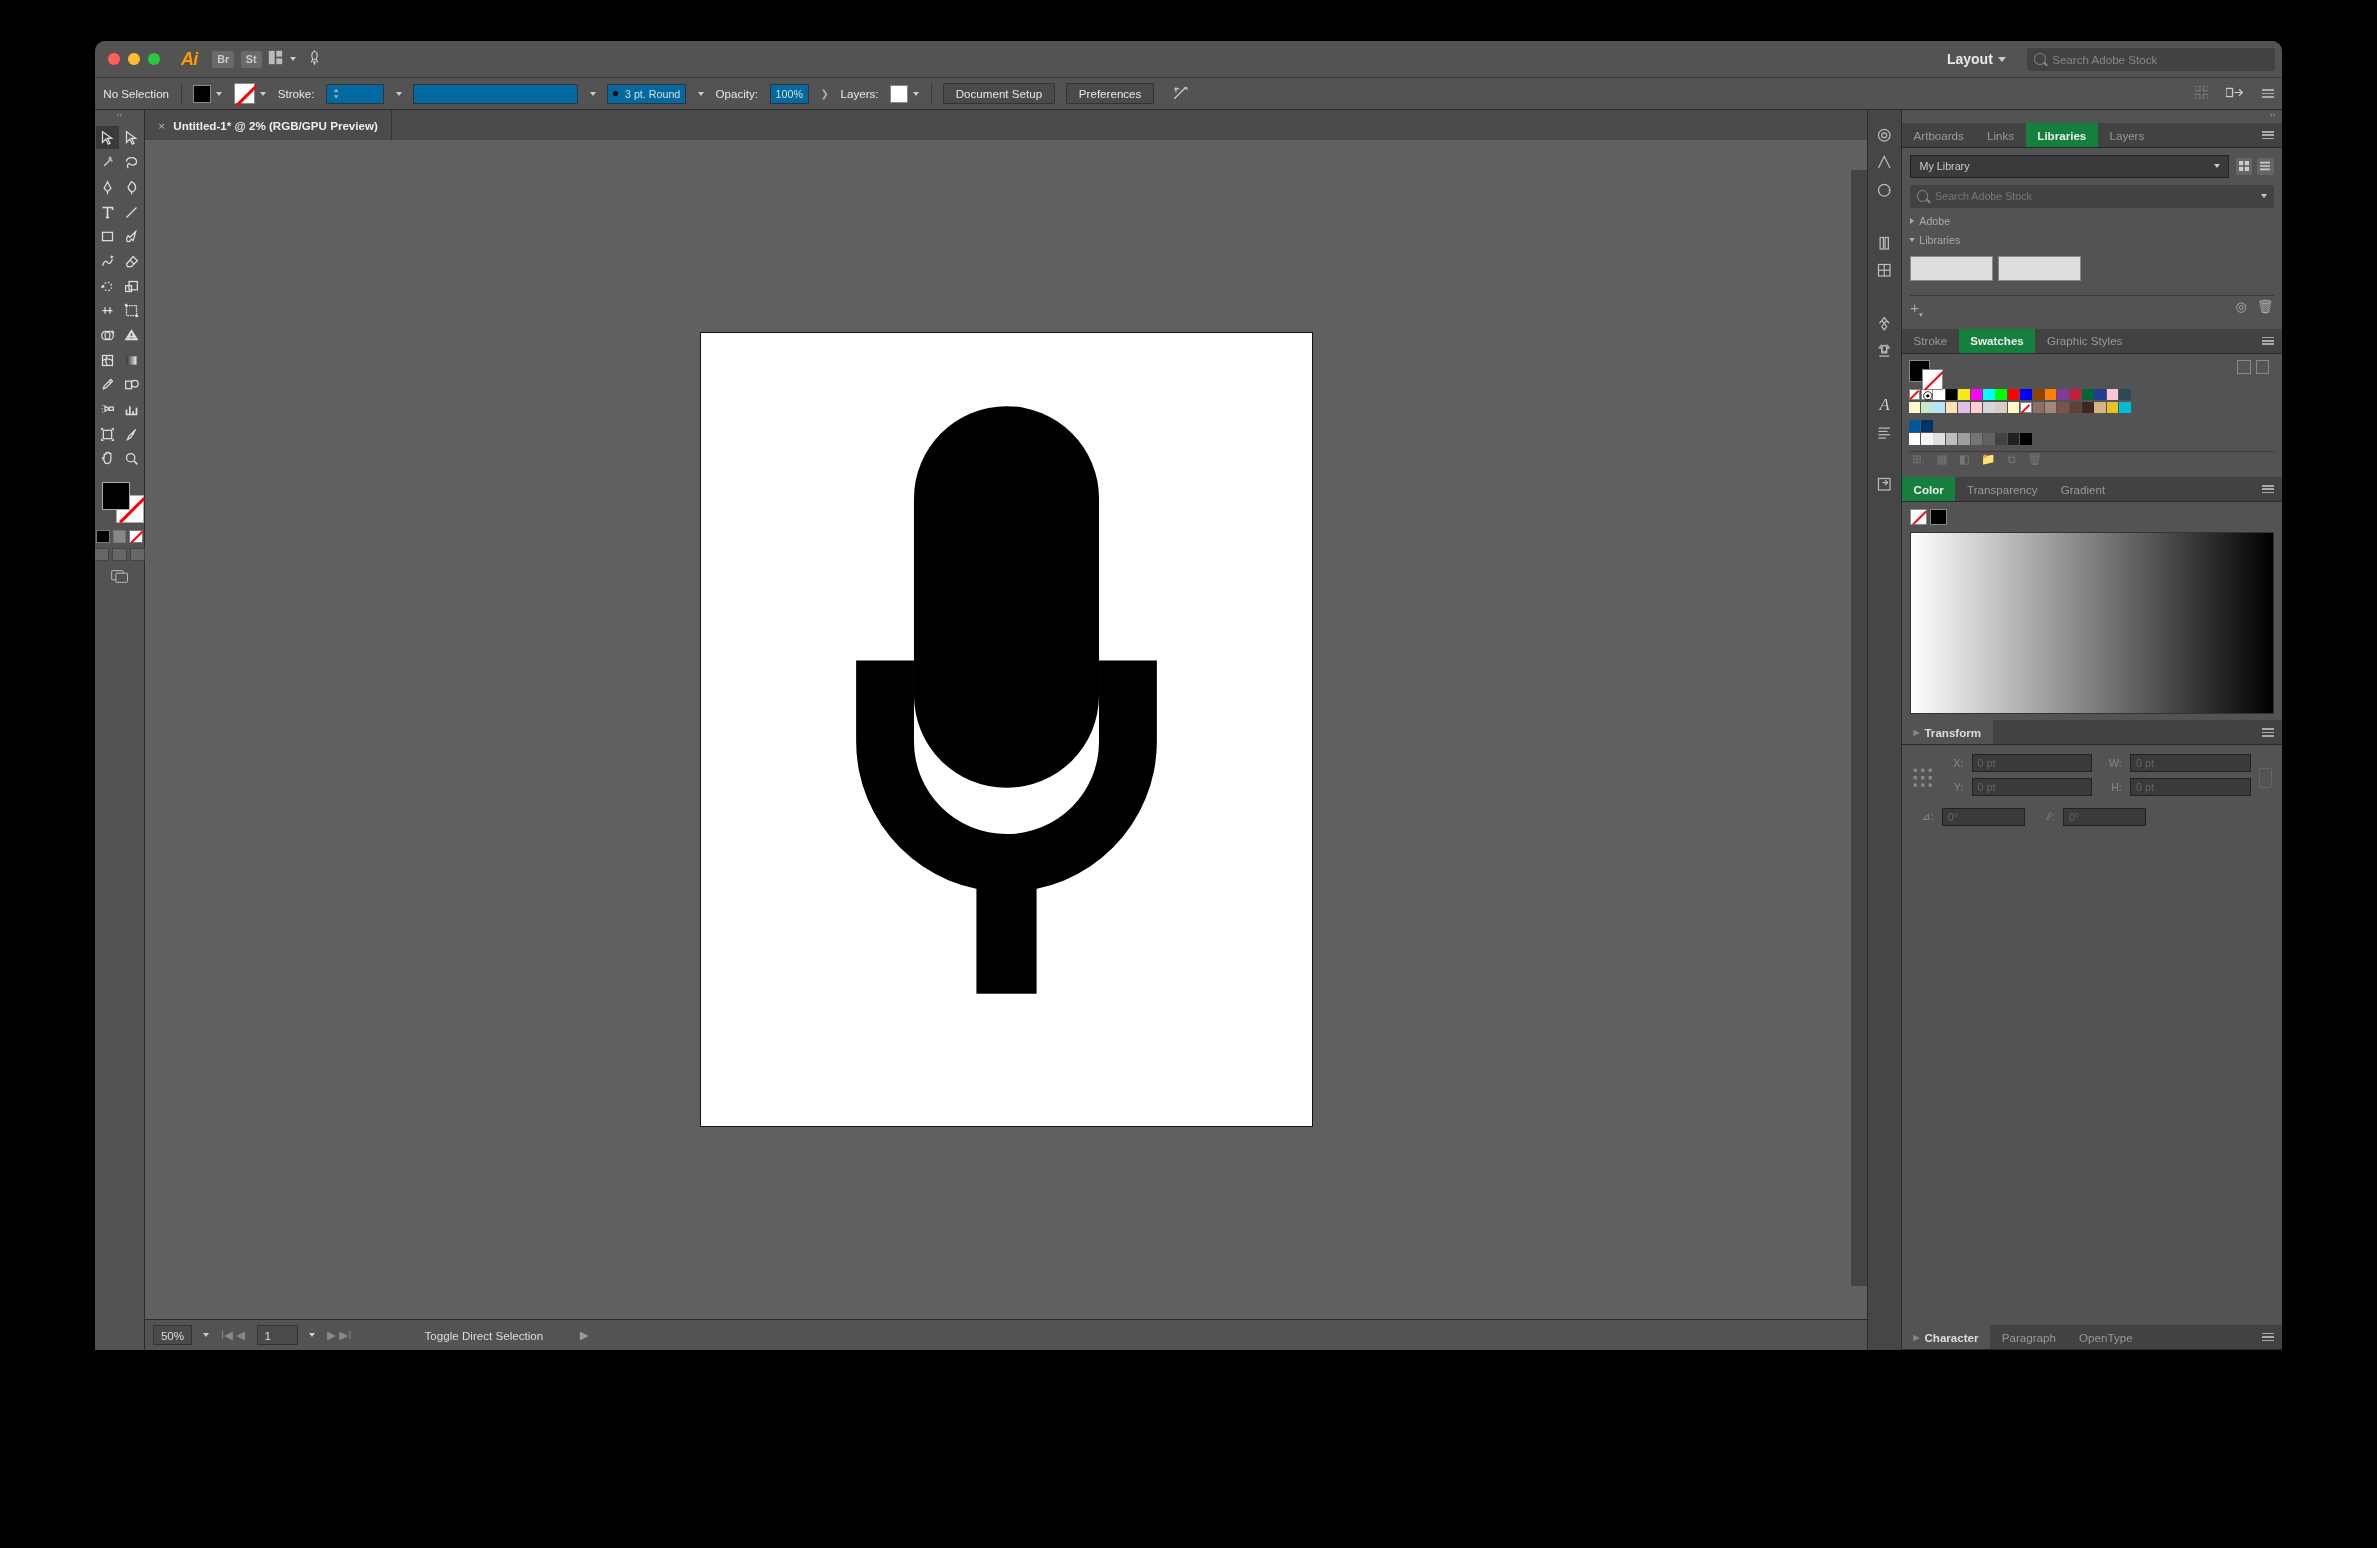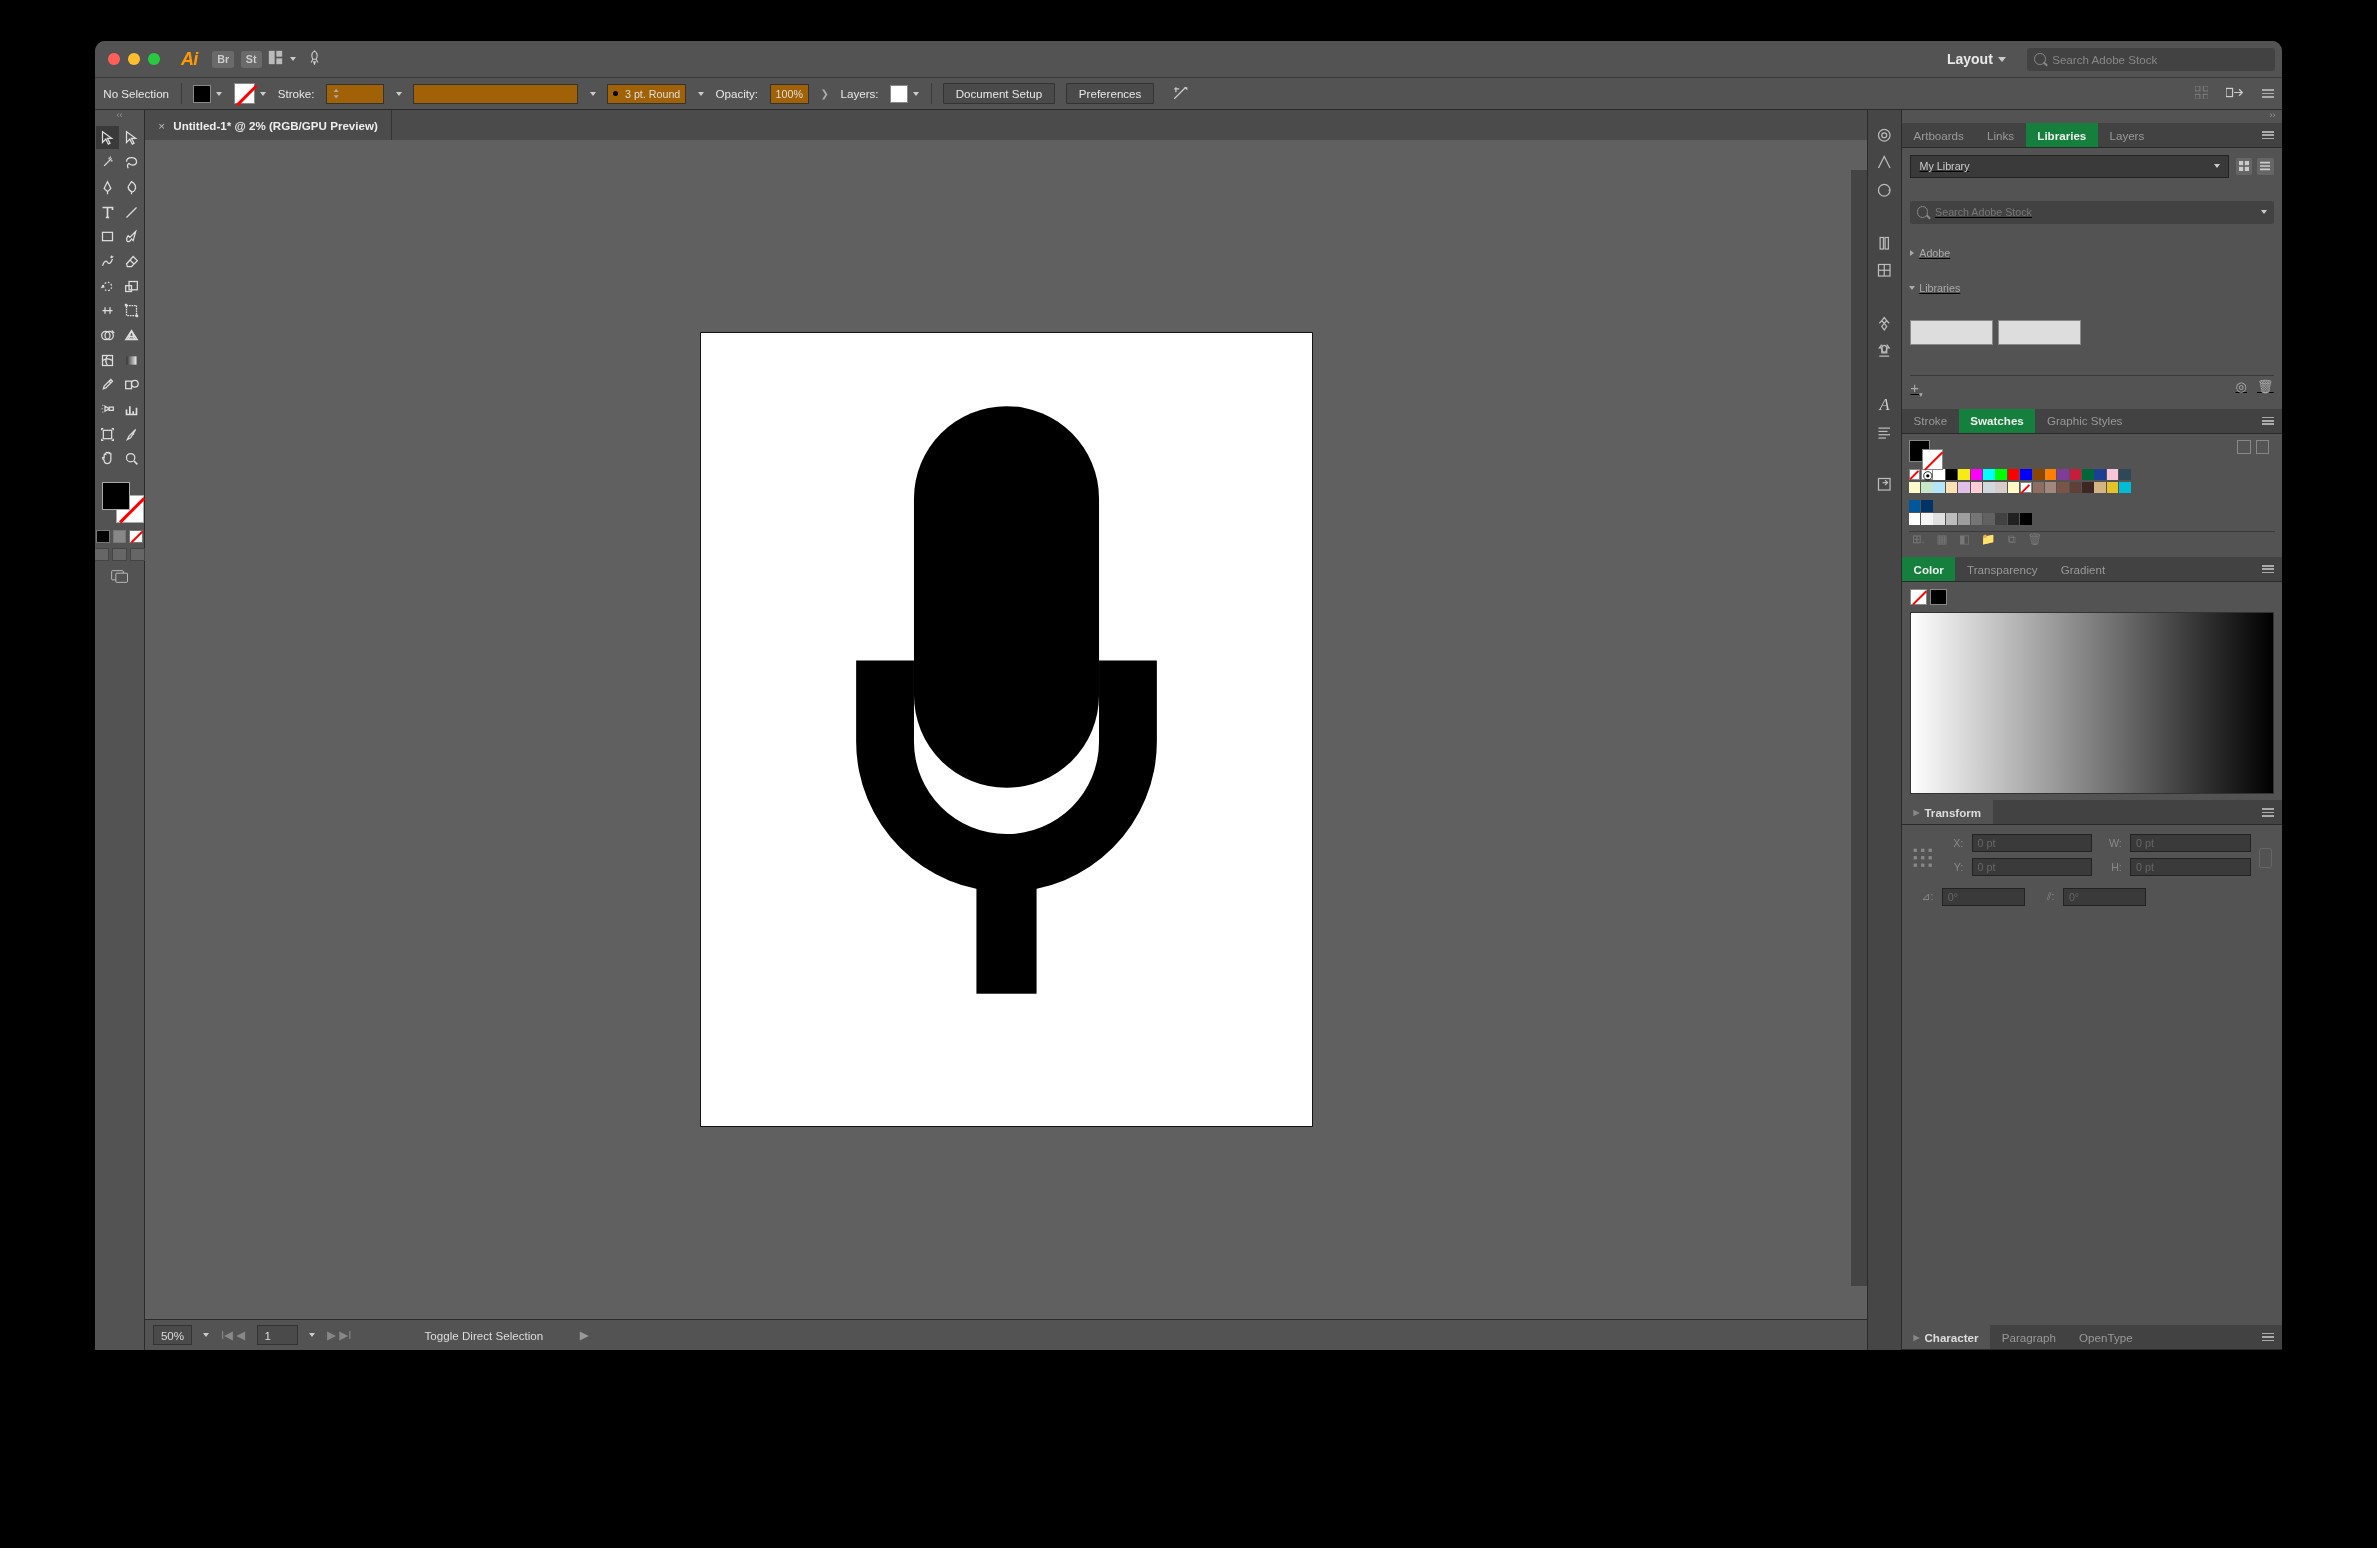--- a/index.html
+++ b/index.html
@@ -19,21 +19,21 @@
 .stock-search { width:248px; height:23px; background:#424242; border-radius:3.3px; display:flex; align-items:center; padding:0 6.6px; color:#888; font-size:11.6px; gap:6.6px;}
 .ico-mag { width:11.6px;height:11.6px;border:1.7px solid #888;border-radius:50%;position:relative;display:inline-block;}
 .ico-mag::after{content:"";position:absolute;width:5px;height:1.7px;background:#888;transform:rotate(45deg);left:8.3px;top:8.3px;}
 
 .ctrlbar { height:33px; background:#535353; border-top:0.8px solid #3a3a3a; border-bottom:0.8px solid #2a2a2a; display:flex; align-items:center; padding:0 8.3px; gap:11.6px; font-size:11.6px; color:#e8e8e8;}
 .ctrl-group { display:flex; align-items:center; gap:5px;}
 .swatch-blk { width:18px;height:18px; background:#000; border:0.8px solid #888;}
 .swatch-nostroke{ width:21.5px;height:21.5px; background:#fff; position:relative; border:0.8px solid #888;}
 .swatch-nostroke::after{content:"";position:absolute;left:-1.7px;top:50%;width:140%;height:2.5px;background:#f00;transform:rotate(-45deg);}
 .dd-arrow{width:0;height:0;border-left:3.3px solid transparent;border-right:3.3px solid transparent;border-top:4.1px solid #ccc;display:inline-block;}
-.ctrl-in{background:#a16207;border:0.8px solid #333;height:20px;padding:0 5px;color:#ddd;display:flex;align-items:center;gap:5px;font-size:10.7px;}
+.ctrl-in{background:#0369a1;border:0.8px solid #333;height:20px;padding:0 5px;color:#ddd;display:flex;align-items:center;gap:5px;font-size:10.7px;}
 .ctrl-btn{background:#4a4a4a;border:0.8px solid #333;padding:0 11.6px;height:21.5px;border-radius:1px;color:#e8e8e8;display:flex;align-items:center;font-size:11.6px;}
 .ctrlbar .sep{width:0.8px;height:21.5px;background:#3a3a3a;}
 
 .body-row { flex:1; display:flex; position:relative; overflow:hidden;}
 
 .tool-col{ width:50px; background:#535353; border-right:0.8px solid #2a2a2a; display:flex; flex-direction:column; align-items:center;}
 .tool-chevs{height:13.2px;width:100%;text-align:center;color:#999;font-size:9px;}
 .tool-grid{display:grid;grid-template-columns:23px 23px; gap:1.7px; padding:3.3px 1.7px;}
 .tool-grid .tool{width:23px;height:23px;display:flex;align-items:center;justify-content:center;color:#ddd;}
 .tool svg{width:15px;height:15px;}
@@ -70,21 +70,21 @@
 .dk svg{width:16.5px;height:16.5px;}
 
 .panels{width:380px;background:#535353;display:flex;flex-direction:column;}
 .panels .chevs{height:13.2px;text-align:right;color:#999;font-size:9px;padding-right:6.6px;}
 .tabrow{height:25px;display:flex;align-items:stretch;background:#424242;border-bottom:0.8px solid #2a2a2a;}
 .tabrow .tab{padding:0 11.6px;display:flex;align-items:center;color:#999;font-size:11.6px;}
 .tabrow .tab.active{background:#15803d;color:#eee;font-weight:bold;}
 .tabrow .tab.heading{background:#535353;color:#ddd;font-weight:bold;}
 .tabrow .menuico{margin-left:auto;padding:0 8.3px;display:flex;align-items:center;color:#aaa;}
 
-.lib-body{padding:6.6px 8.3px;display:flex;flex-direction:column;gap:23px;text-decoration:underline;}
+.lib-body{padding:6.6px 8.3px;display:flex;flex-direction:column;gap:7px;}
 .lib-dd{display:flex;align-items:center;justify-content:space-between;background:#3a3a3a;border:0.8px solid #222;height:23px;padding:0 8.3px;color:#ccc;font-size:10.7px;}
 .lib-view{display:flex;gap:5px;margin-left:6.6px;}
 .lib-view span{width:16.5px;height:16.5px;background:#666;border-radius:1.7px;display:flex;align-items:center;justify-content:center;}
 .lib-search{background:#424242;height:23px;display:flex;align-items:center;padding:0 6.6px;gap:6.6px;color:#777;font-size:10.7px;border-radius:2.5px;}
 .lib-sec{color:#aaa;font-size:10.7px;display:flex;align-items:center;gap:5px;}
 .lib-sec .tri{width:0;height:0;border-top:3.3px solid transparent;border-bottom:3.3px solid transparent;border-left:4.1px solid #aaa;}
 .lib-sec.open .tri{transform:rotate(90deg);}
 .lib-thumbs{display:flex;gap:5px;padding:3.3px 0;}
 .lib-thumbs .th{width:83px;height:25px;background:#ddd;border:0.8px solid #888;}
 .lib-foot{display:flex;justify-content:space-between;padding:3.3px 0;color:#aaa;border-top:0.8px solid #3a3a3a;margin-top:3.3px;}

